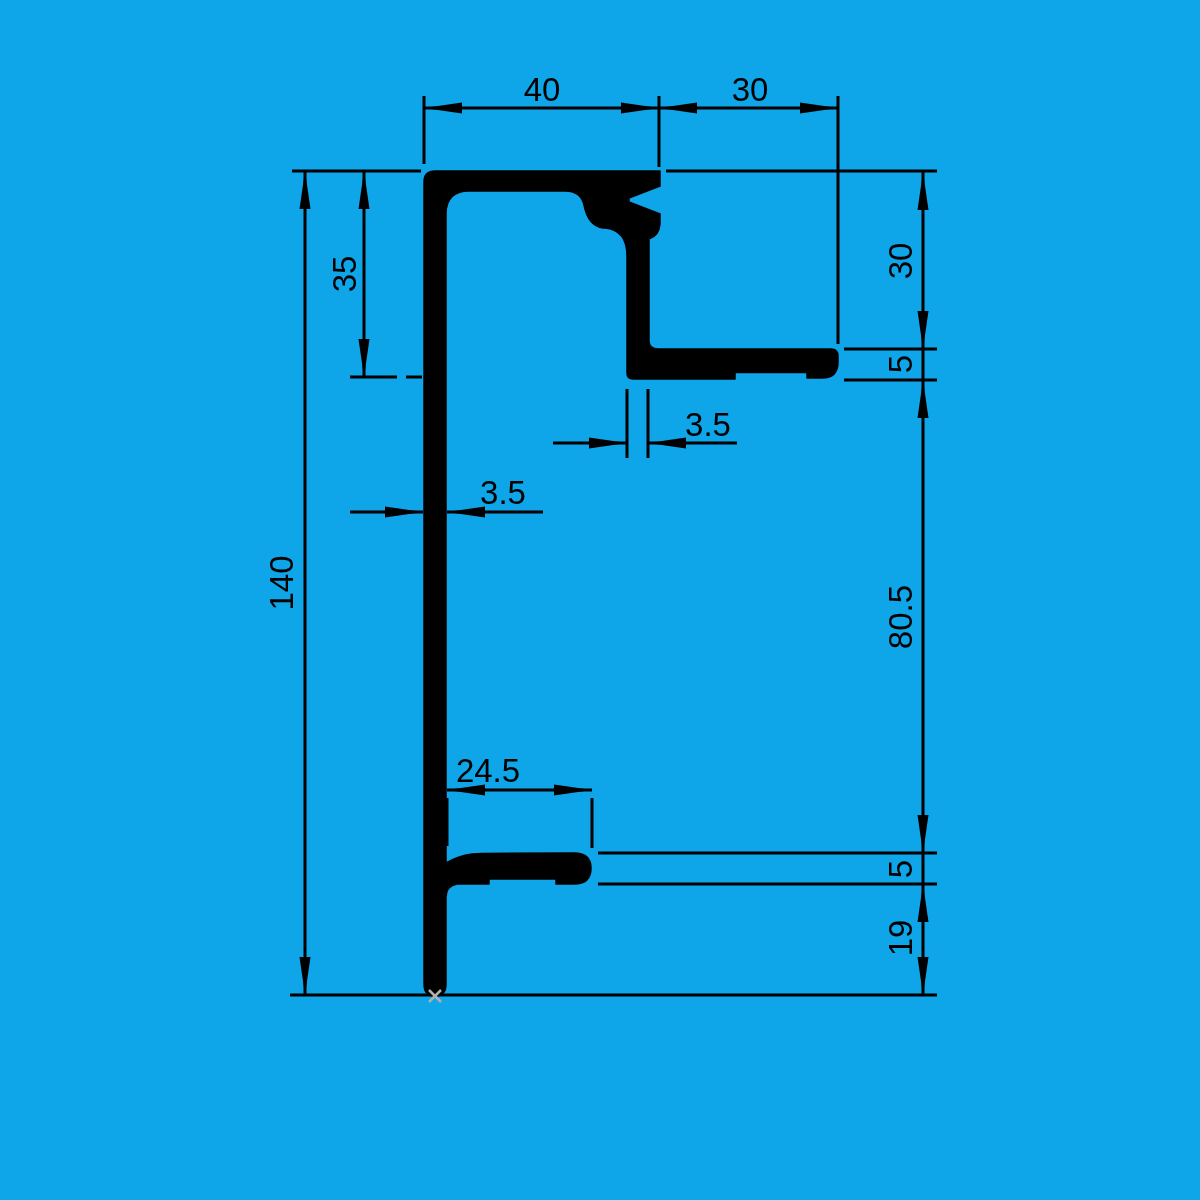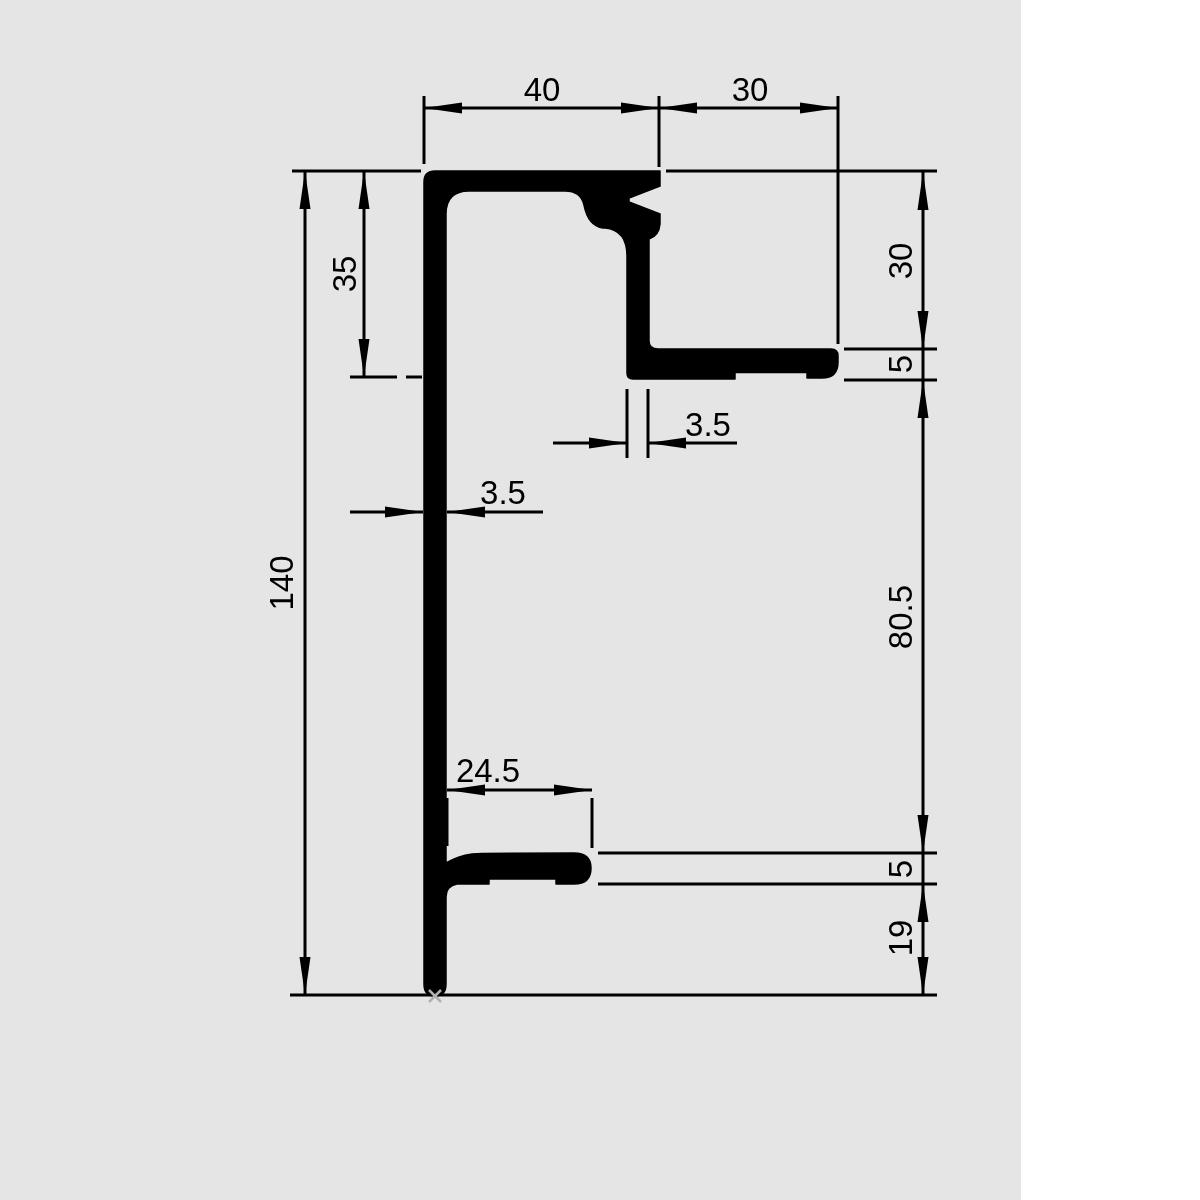--- a/index.html
+++ b/index.html
@@ -1,23 +1,23 @@
 <!DOCTYPE html>
 <html><head>
 <meta charset="utf-8">
 <style>
   html, body {
     margin: 0;
     padding: 0;
     background: #ffffff;
   }
   .canvas-wrap {
-    width: 1021px;
+    width: 1200px;
     height: 1200px;
-    background: #e5e5e5;
+    background: #0ea5e9;
     position: relative;
   }
   svg { display: block; }
   .dl {            
     stroke: #000000;
     stroke-width: 3;
     fill: none;
   }
   .arrow { fill: #000000; stroke: none; }
   .profile { fill: #000000; stroke: #000000; stroke-width: 1.5; stroke-linejoin: round; }

